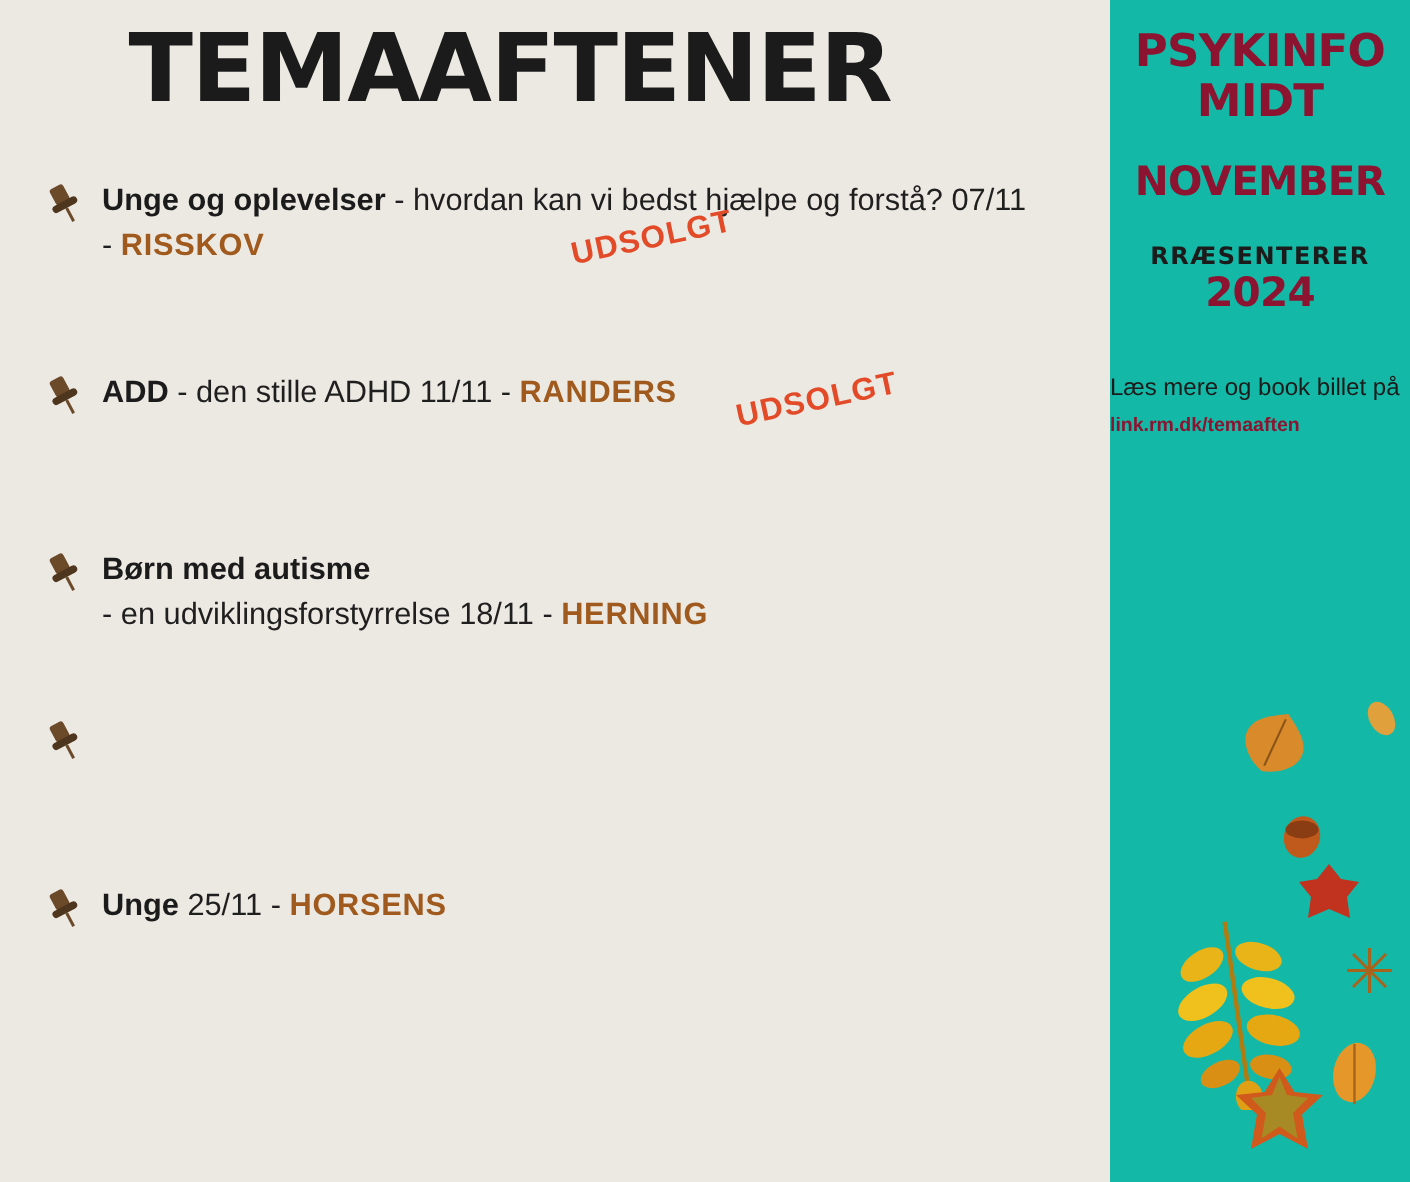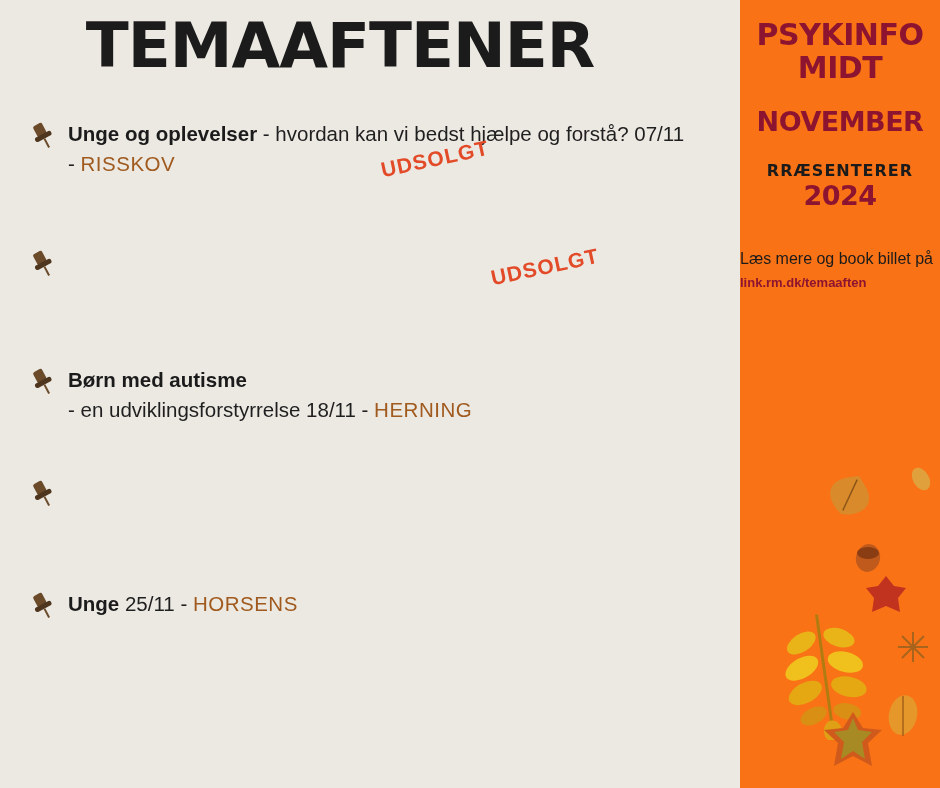--- a/index.html
+++ b/index.html
@@ -63,42 +63,42 @@
     line-height: 1.45;
     color: #1f1f1f;
     max-width: 620px;
   }
   .event-text b {
     font-weight: bold;
     color: #1b1b1b;
   }
   .city {
     color: #a05a1e;
-    font-weight: normal;
+    font-weight: bold;
     letter-spacing: 0.5px;
   }
   .sold-out {
     position: absolute;
     font-family: "Liberation Sans", sans-serif;
     font-weight: bold;
     font-size: 21px;
     color: #e24a28;
     letter-spacing: 1px;
     transform: rotate(-12deg);
     white-space: nowrap;
   }
   #so1 { left: 352px; top: 28px; }
   #so2 { left: 462px; top: 8px; }
 
   
   #right {
     position: relative;
     width: 200px;
     height: 788px;
-    background: #f97316;
+    background: #14b8a6;
     overflow: hidden;
   }
   #brand {
     text-align: center;
     padding-top: 18px;
   }
   #brand .l1, #brand .l2 {
     font-family: "DejaVu Sans", sans-serif;
     font-weight: bold;
     font-size: 30px;
@@ -172,20 +172,23 @@
 
       <div class="event" style="margin-bottom:58px;">
         <div class="pin">
           <svg width="30" height="30" viewBox="0 0 30 30">
             <g transform="rotate(-28 15 15)">
               <rect x="10" y="2" width="10" height="12" rx="2" fill="#6b4a2a"></rect>
               <rect x="6" y="13" width="18" height="5" rx="2.5" fill="#4e351d"></rect>
               <rect x="14" y="18" width="2" height="10" fill="#6b4a2a"></rect>
             </g>
           </svg>
+        </div>
+        <div class="event-text">
+          <b>ADD</b><span> - den stille ADHD 11/11 - </span><span class="city">RANDERS</span>
         </div>
         <div class="sold-out" id="so2">UDSOLGT</div>
       </div>
 
       <div class="event" style="margin-bottom:52px;">
         <div class="pin">
           <svg width="30" height="30" viewBox="0 0 30 30">
             <g transform="rotate(-28 15 15)">
               <rect x="10" y="2" width="10" height="12" rx="2" fill="#6b4a2a"></rect>
               <rect x="6" y="13" width="18" height="5" rx="2.5" fill="#4e351d"></rect>

